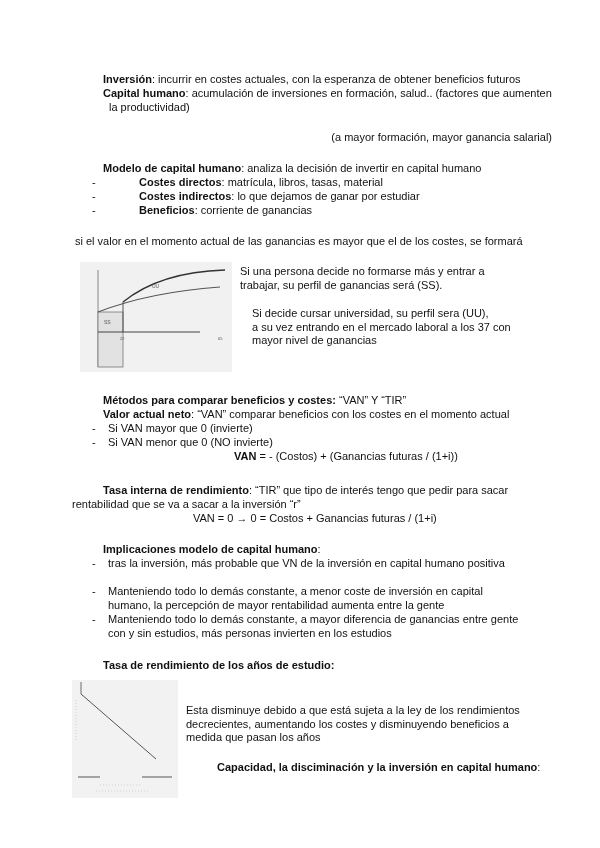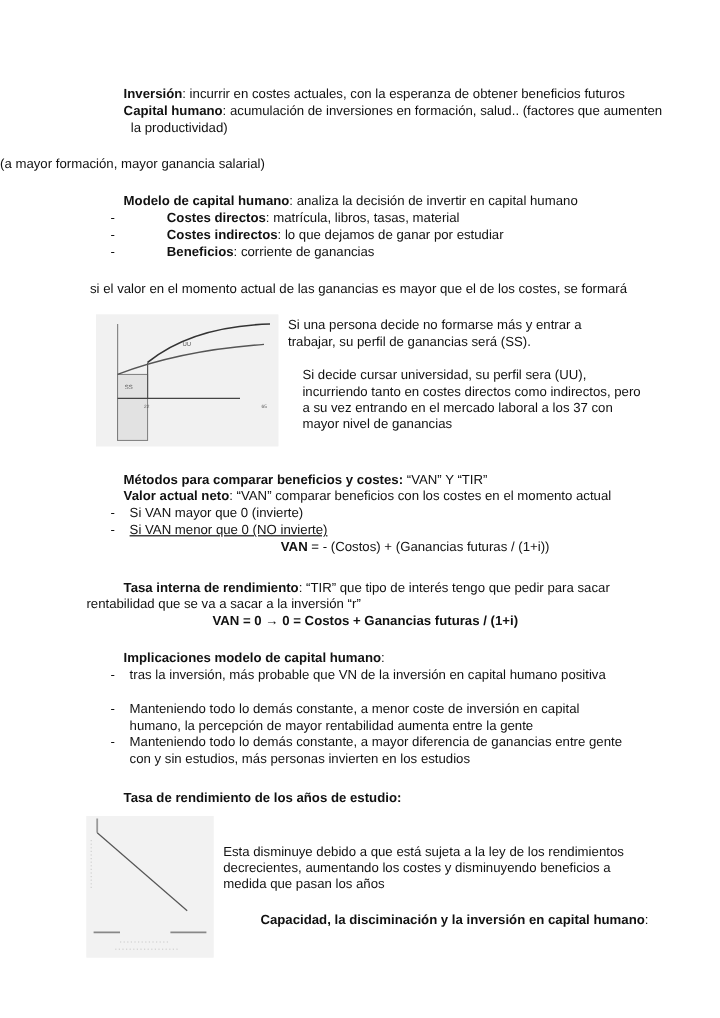--- a/index.html
+++ b/index.html
@@ -3,21 +3,21 @@
 <meta charset="utf-8">
 <style>
   html, body { margin: 0; padding: 0; background: #ffffff; }
   body { width: 600px; height: 848px; position: relative; overflow: hidden;
          font-family: "Liberation Sans", sans-serif; font-size: 11px; color: #111; line-height: 13.5px; }
   .abs { position: absolute; }
   .line { position: absolute; left: 72px; white-space: nowrap; }
   b { font-weight: bold; padding-left: 31px; }
   .bullet { position: absolute; left: 92px; }
   .bullet-text { position: absolute; left: 108px; white-space: nowrap; }
-  .center { position: absolute; left: 0; width: 600px; text-align: left; white-space: nowrap; }
+  .center { position: absolute; left: 0; width: 552px; text-align: right; white-space: nowrap; }
   .fig { position: absolute; background: #f2f2f2; }
 </style>
 </head>
 <body>
 
 <div class="line" style="top:73px;">
   <b>Inversión</b><span>: incurrir en costes actuales, con la esperanza de obtener beneficios futuros</span>
 </div>
 <div class="line" style="top:87px;">
   <b>Capital humano</b><span>: acumulación de inversiones en formación, salud.. (factores que aumenten</span>
@@ -52,44 +52,43 @@
     <text x="40" y="78" font-size="4" fill="#555" font-family="Liberation Sans, sans-serif">22</text>
     <text x="138" y="78" font-size="4" fill="#555" font-family="Liberation Sans, sans-serif">65</text>
   </svg>
 </div>
 <div class="abs" style="left:240px; top:265px; white-space:nowrap;">
   <div>Si una persona decide no formarse más y entrar a</div>
   <div>trabajar, su perfil de ganancias será (SS).</div>
 </div>
 <div class="abs" style="left:240px; top:307px; white-space:nowrap;margin-left:12px;">
   <div>Si decide cursar universidad, su perfil sera (UU),</div>
-  <div>incurriendo tanto en costes directos como indirectos, pero</div>
   <div>a su vez entrando en el mercado laboral a los 37 con</div>
   <div>mayor nivel de ganancias</div>
 </div>
 
 <div class="line" style="top:394px;">
   <b>Métodos para comparar beneficios y costes:</b><span> “VAN” Y “TIR”</span>
 </div>
 <div class="line" style="top:408px;">
   <b>Valor actual neto</b><span>: “VAN” comparar beneficios con los costes en el momento actual</span>
 </div>
 <span class="bullet" style="top:422px;">-</span>
 <div class="bullet-text" style="top:422px;">Si VAN mayor que 0 (invierte)</div>
 <span class="bullet" style="top:436px;">-</span>
-<div class="bullet-text" style="top:436px;text-decoration:underline;">Si VAN menor que 0 (NO invierte)</div>
+<div class="bullet-text" style="top:436px;">Si VAN menor que 0 (NO invierte)</div>
 <div class="abs" style="left:203px; top:450px; white-space:nowrap;">
   <b>VAN</b><span> =  - (Costos) + (Ganancias futuras / (1+i))</span>
 </div>
 
 <div class="line" style="top:484px;">
   <b>Tasa interna de rendimiento</b><span>: “TIR” que tipo de interés tengo que pedir para sacar</span>
 </div>
 <div class="line" style="top:498px;">rentabilidad que se va a sacar a la inversión “r”</div>
-<div class="abs" style="left:177px; top:512px; white-space:nowrap;font-weight:bold;">VAN = 0 → 0 =  Costos + Ganancias futuras / (1+i)</div>
+<div class="abs" style="left:193px; top:512px; white-space:nowrap;">VAN = 0 → 0 =  Costos + Ganancias futuras / (1+i)</div>
 
 <div class="line" style="top:543px;">
   <b>Implicaciones modelo de capital humano</b><span>:</span>
 </div>
 <span class="bullet" style="top:557px;">-</span>
 <div class="bullet-text" style="top:557px;">
     <div>tras la inversión, más probable que VN de la inversión en capital humano positiva</div>
 </div>
 <span class="bullet" style="top:585px;">-</span>
 <div class="bullet-text" style="top:585px;">

